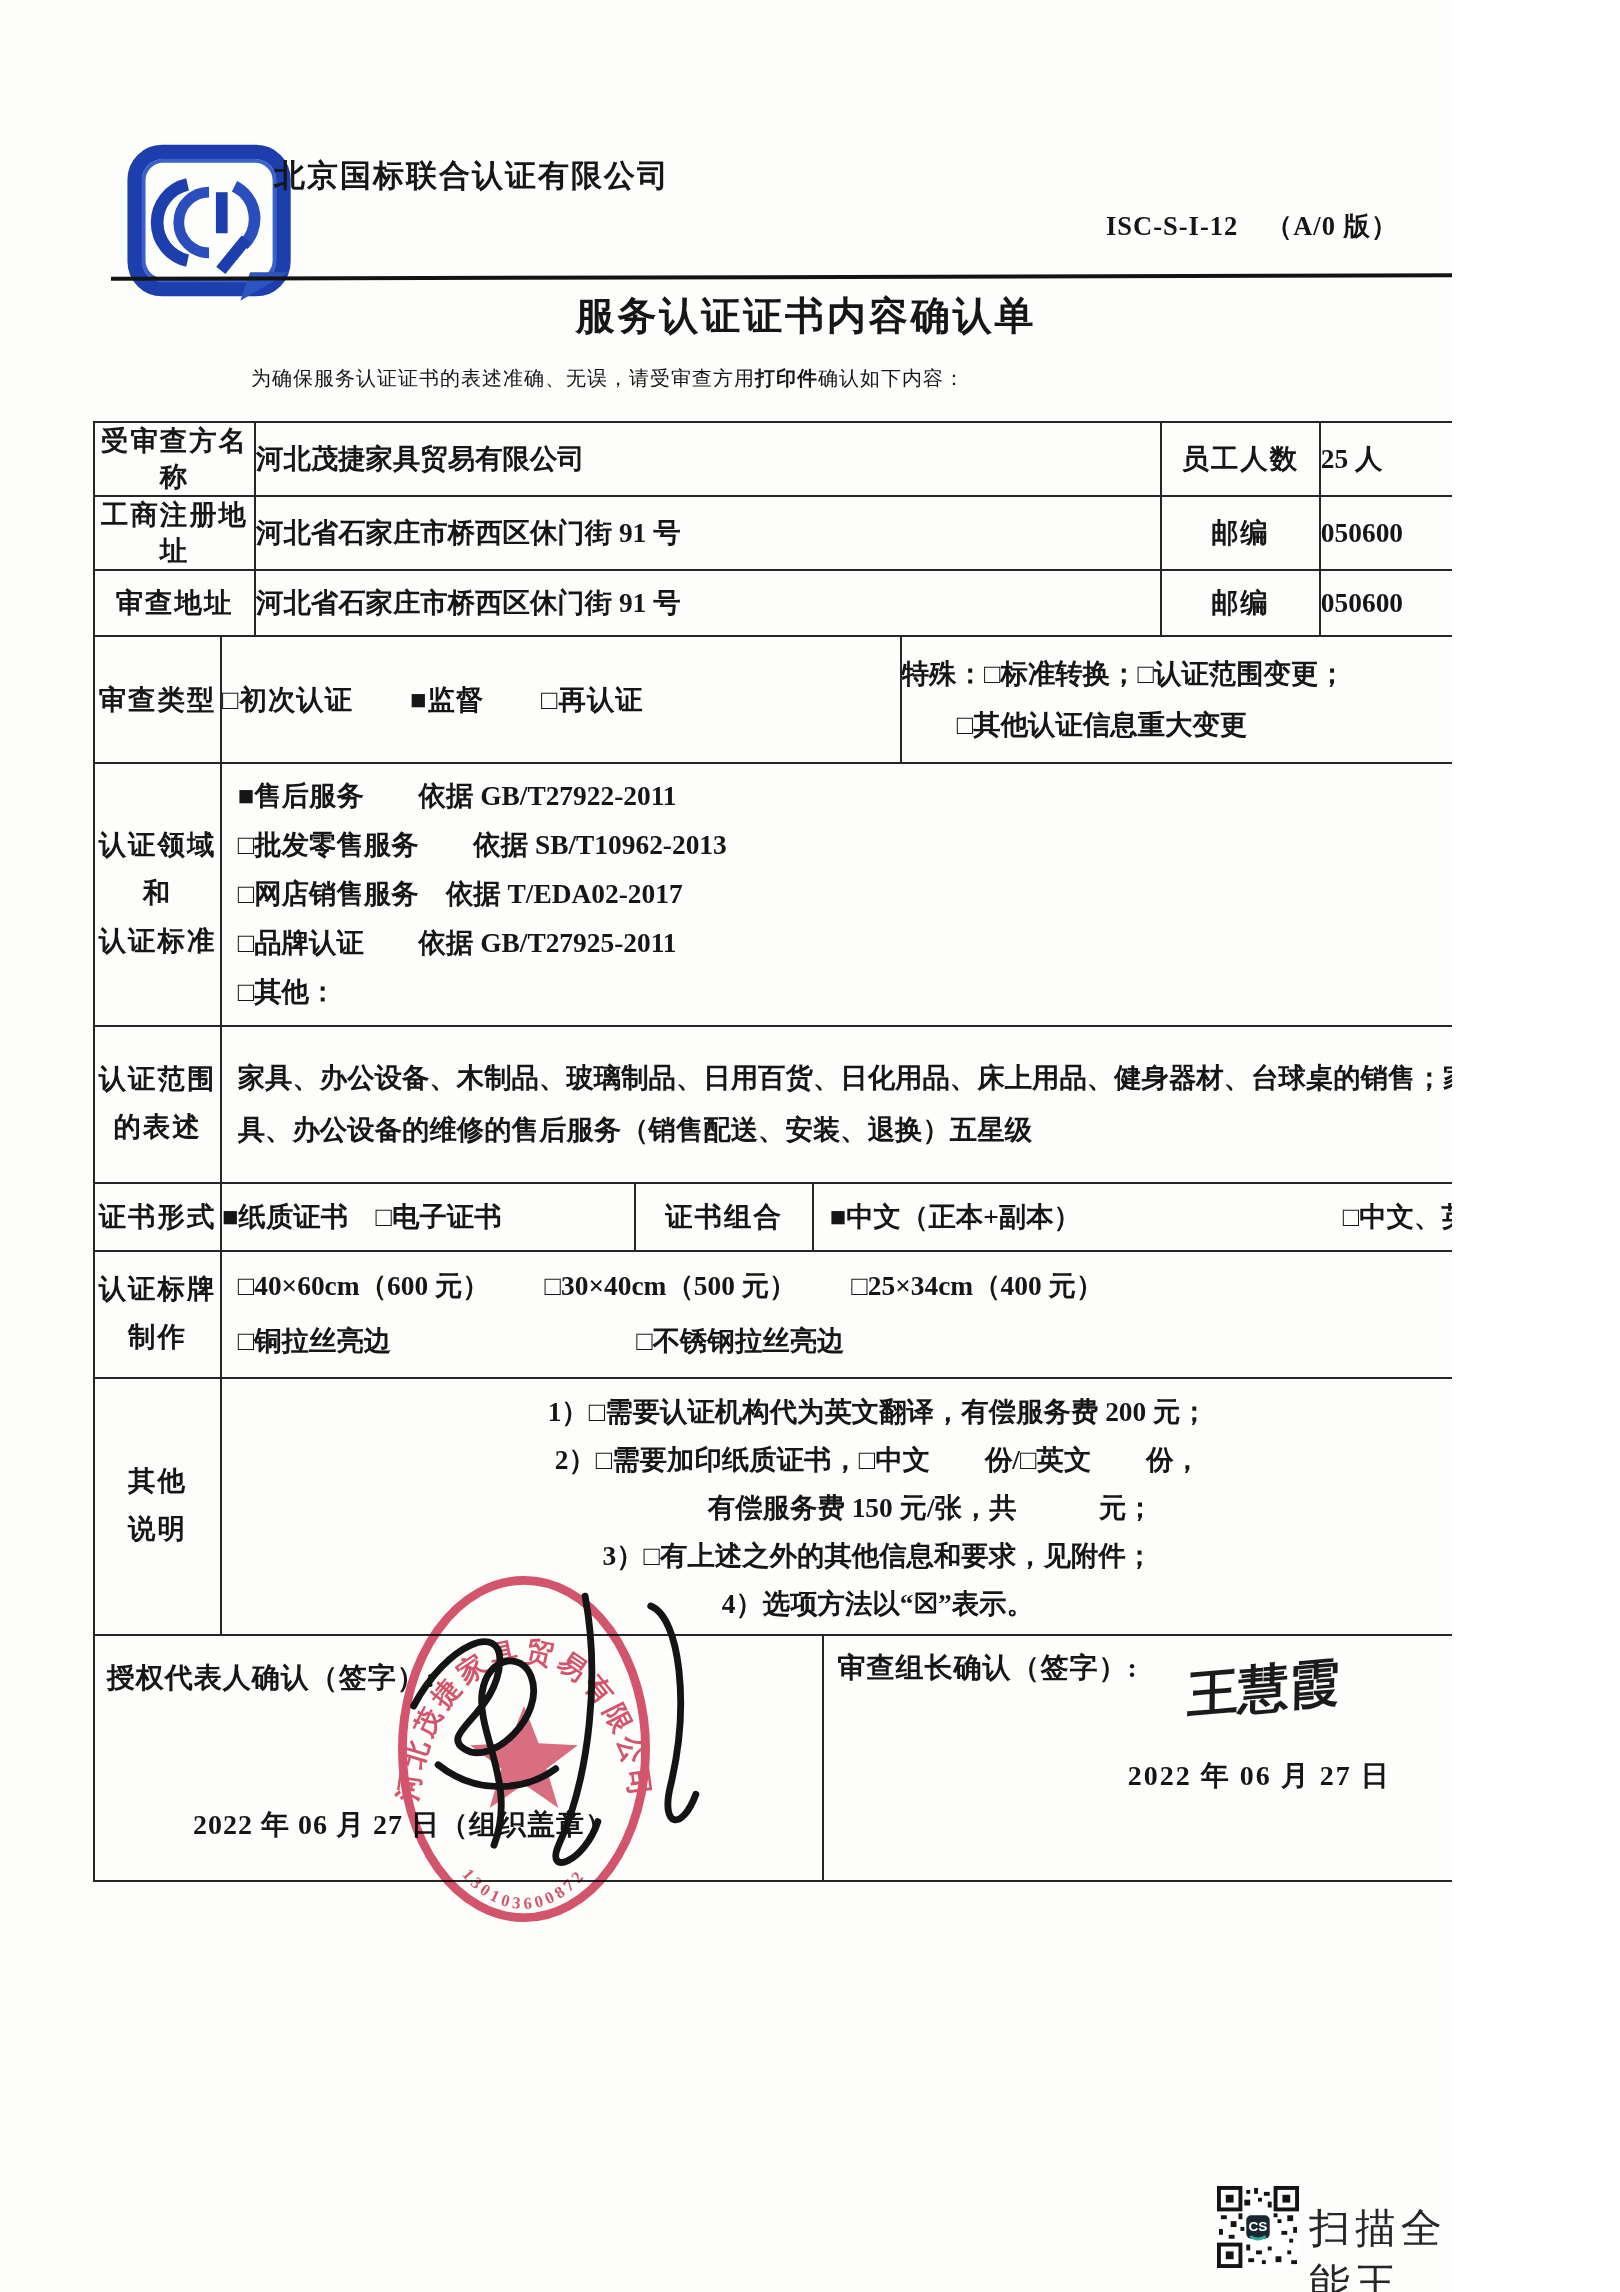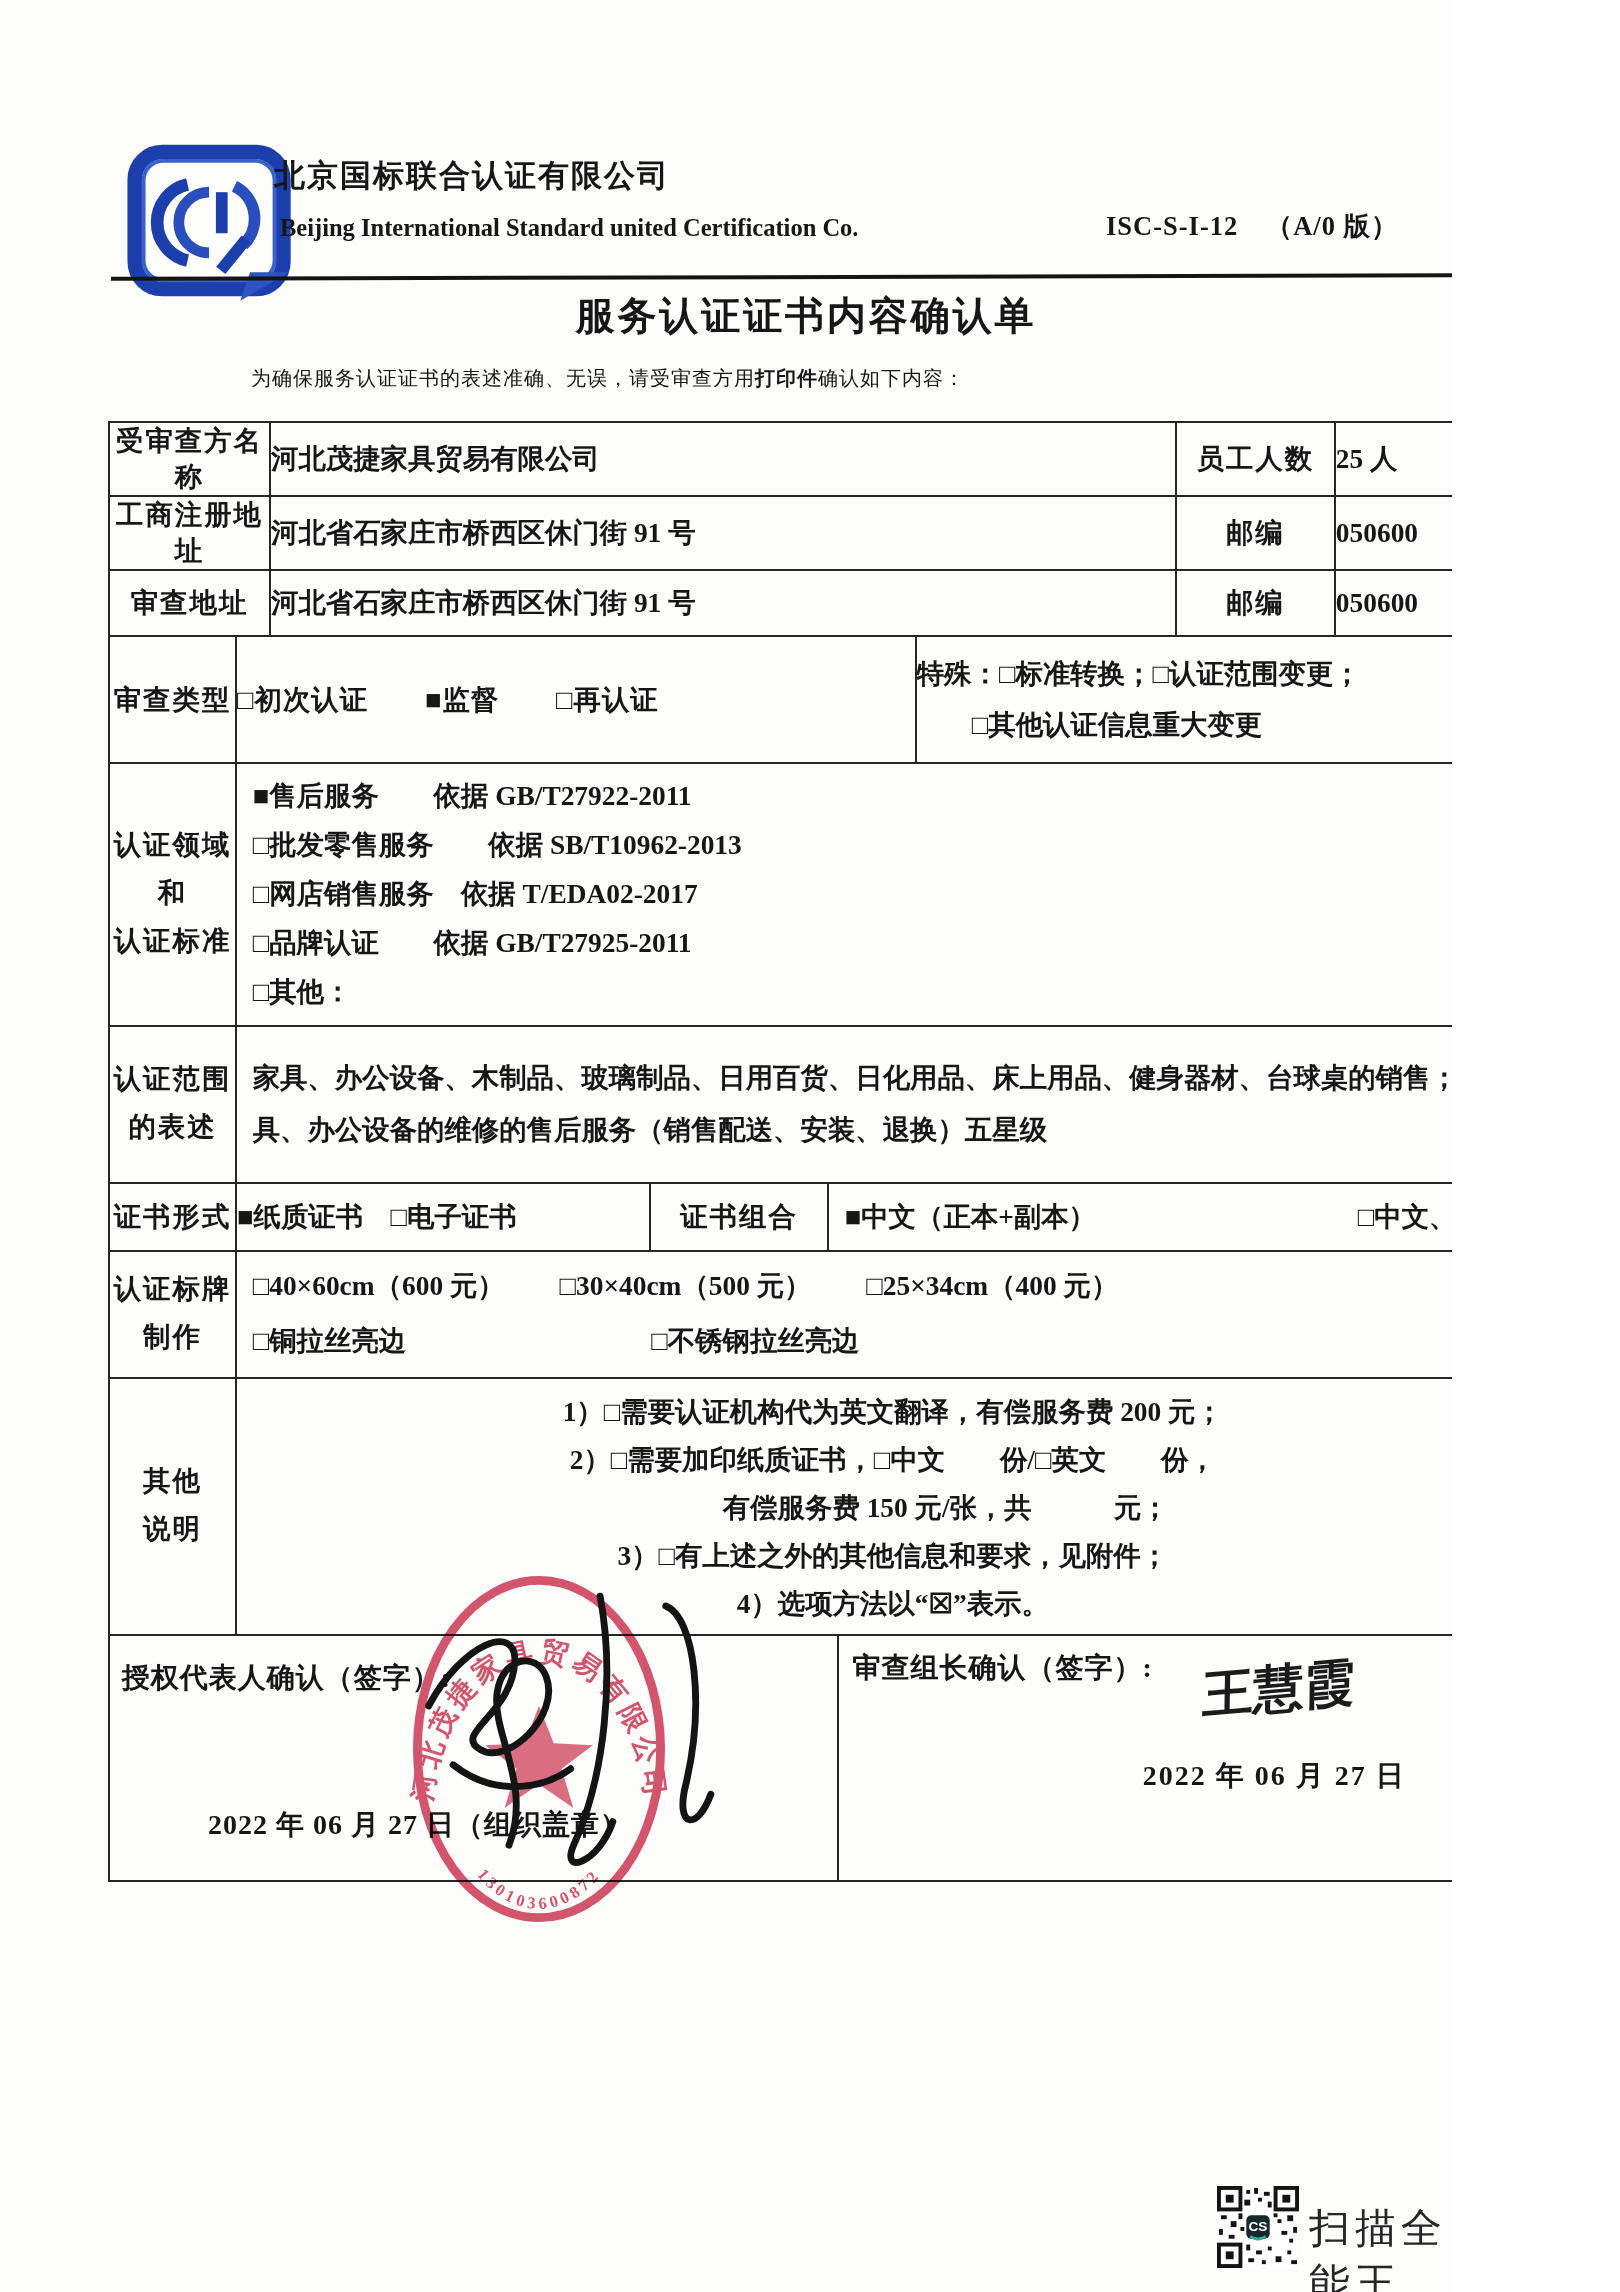--- a/index.html
+++ b/index.html
@@ -11,21 +11,21 @@
   .logo{position:absolute;left:125px;top:143px;}
   .hdr-cn{position:absolute;left:274px;top:155px;font-size:31px;font-weight:700;letter-spacing:2px;}
   .hdr-en{position:absolute;left:280px;top:214px;font-size:24.5px;font-weight:600;letter-spacing:0px;}
   .hdr-code{position:absolute;left:1106px;top:208px;font-size:26.5px;font-weight:700;letter-spacing:1px;text-align:center;}
   .hdr-rule{position:absolute;left:111px;top:275px;width:1418px;height:3.9px;background:#141414;transform:rotate(-0.15deg);}
   
   .doc-title{position:absolute;left:93px;top:289px;width:1426px;text-align:center;font-size:39px;font-weight:700;letter-spacing:2.9px;}
   .intro{position:absolute;left:251px;top:365px;font-size:20px;font-weight:500;letter-spacing:1px;}
   .intro b{font-weight:800;}
   
-  table.cert{position:absolute;left:93px;top:421px;width:1426px;border-collapse:collapse;table-layout:fixed;margin-left:15px;}
+  table.cert{position:absolute;left:93px;top:421px;width:1426px;border-collapse:collapse;table-layout:fixed;}
   table.cert td{border:2.5px solid #262626;font-size:27.4px;font-weight:600;vertical-align:middle;padding:0;overflow:visible;}
   td.lab{text-align:center;font-weight:700;letter-spacing:2px;}
   td.val{padding-left:17.6px;}
   .lablines div{line-height:1.75;}
   .items{padding:7.8px 0 7.8px 15.7px;}
   .items div{line-height:49px;white-space:nowrap;}
   .scope-text{padding:7.8px 13.7px 7.8px 15.7px;line-height:52px;font-weight:700;}
   .opts{padding-left:15.7px;letter-spacing:1px;}
   .special{padding:9.8px 0 9.8px 13.7px;line-height:51px;}
   .special .l2{padding-left:55px;}
@@ -58,21 +58,20 @@
     <rect x="10" y="9" width="152" height="140" rx="28" fill="none" stroke="#1d3fae" stroke-width="15"></rect>
     <rect x="19" y="18" width="134" height="122" rx="20" fill="none" stroke="#3a62c8" stroke-width="4"></rect>
     <path d="M 64 42 A 40 40 0 0 0 64 120" fill="none" stroke="#1d3fae" stroke-width="13"></path>
     <path d="M 86 50 A 30 30 0 0 0 86 112" fill="none" stroke="#2a4fbc" stroke-width="11"></path>
     <line x1="99" y1="50" x2="99" y2="92" stroke="#1d3fae" stroke-width="12"></line>
     <path d="M 112 44 A 37 37 0 0 1 121 104" fill="none" stroke="#2a4fbc" stroke-width="12"></path>
     <path d="M 124 98 L 98 130" stroke="#1d3fae" stroke-width="12"></path>
     <polygon points="128,132 168,132 118,161" fill="#2d55c0"></polygon>
   </svg>
   <div class="hdr-cn">北京国标联合认证有限公司</div>
-  <div class="hdr-en">Beijing International Standard united Certification Co.</div>
   <div class="hdr-code"><span>ISC-S-I-12</span>　<span>（A/0 版）</span></div>
   <div class="hdr-rule"></div>
 
   <div class="doc-title">服务认证证书内容确认单</div>
   <div class="intro"><span>为确保服务认证证书的表述准确、无误，请受审查方用</span><b>打印件</b><span>确认如下内容：</span></div>
 
   <table class="cert">
     <colgroup>
       <col style="width:127px">
         <col style="width:34px">

